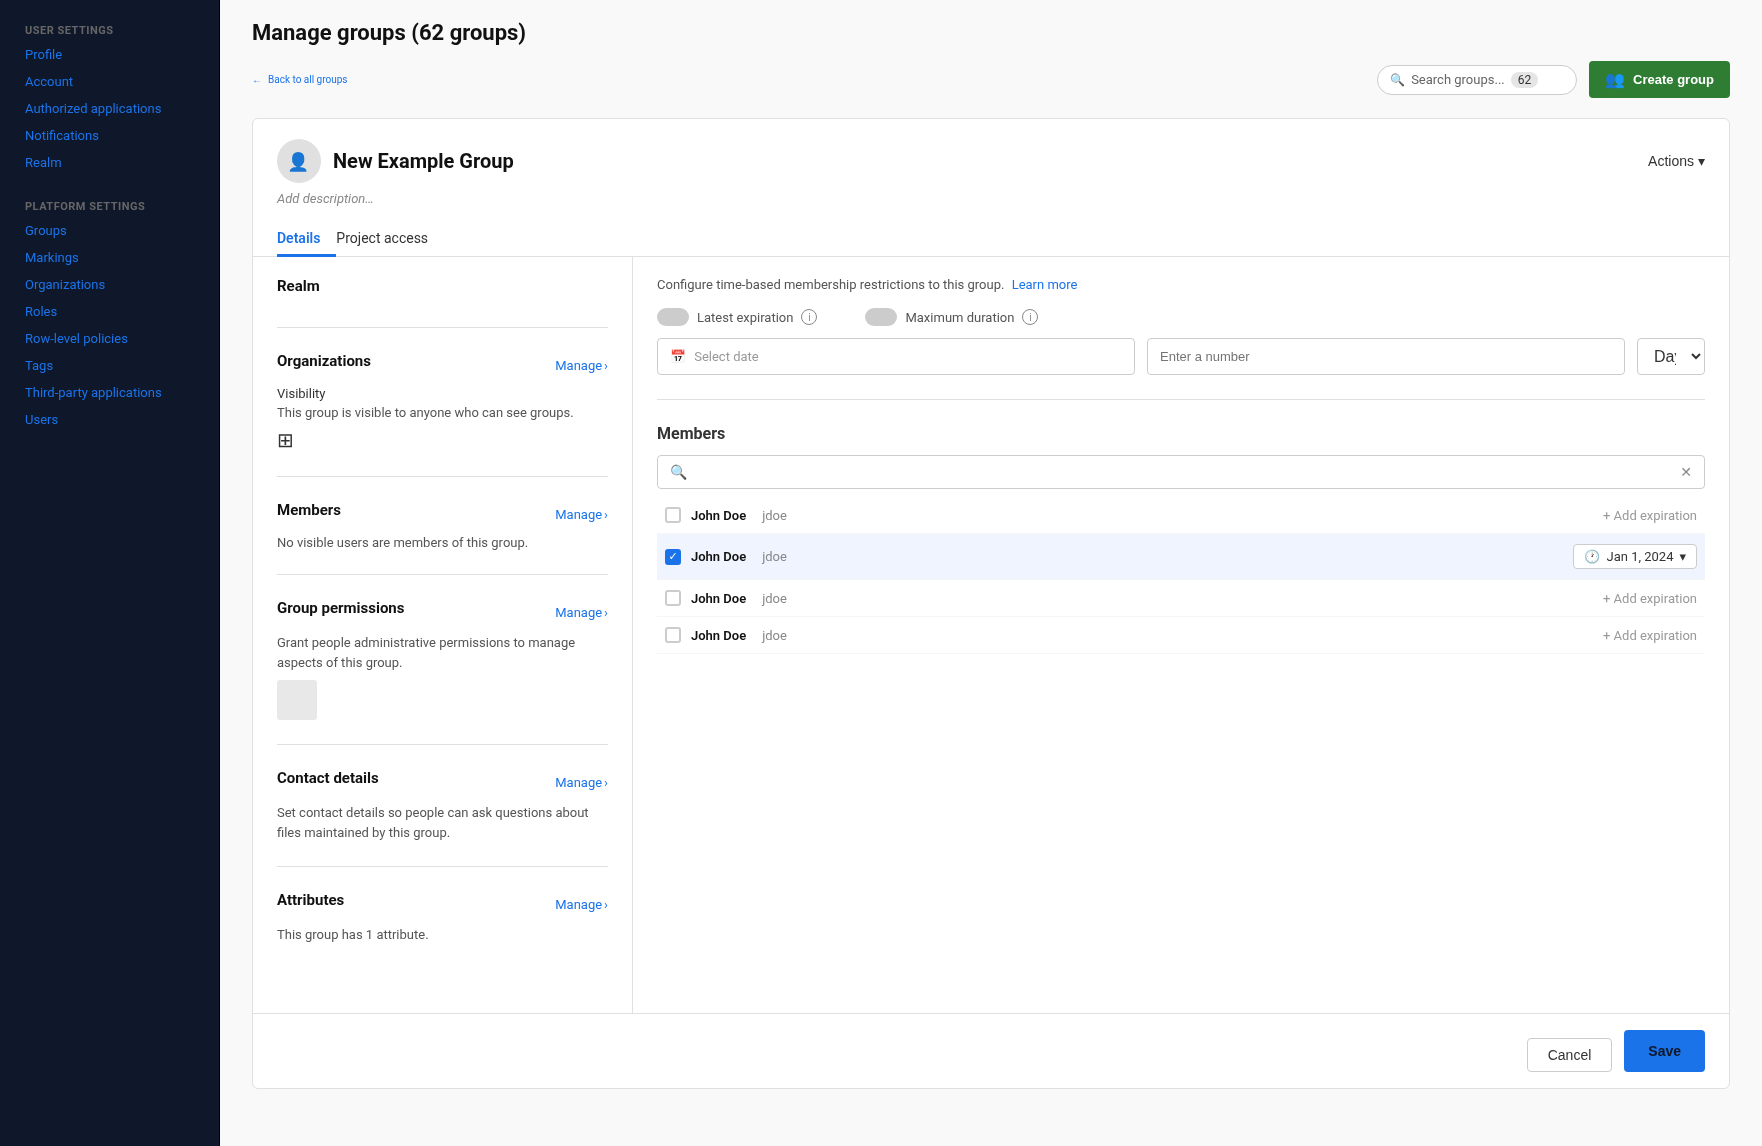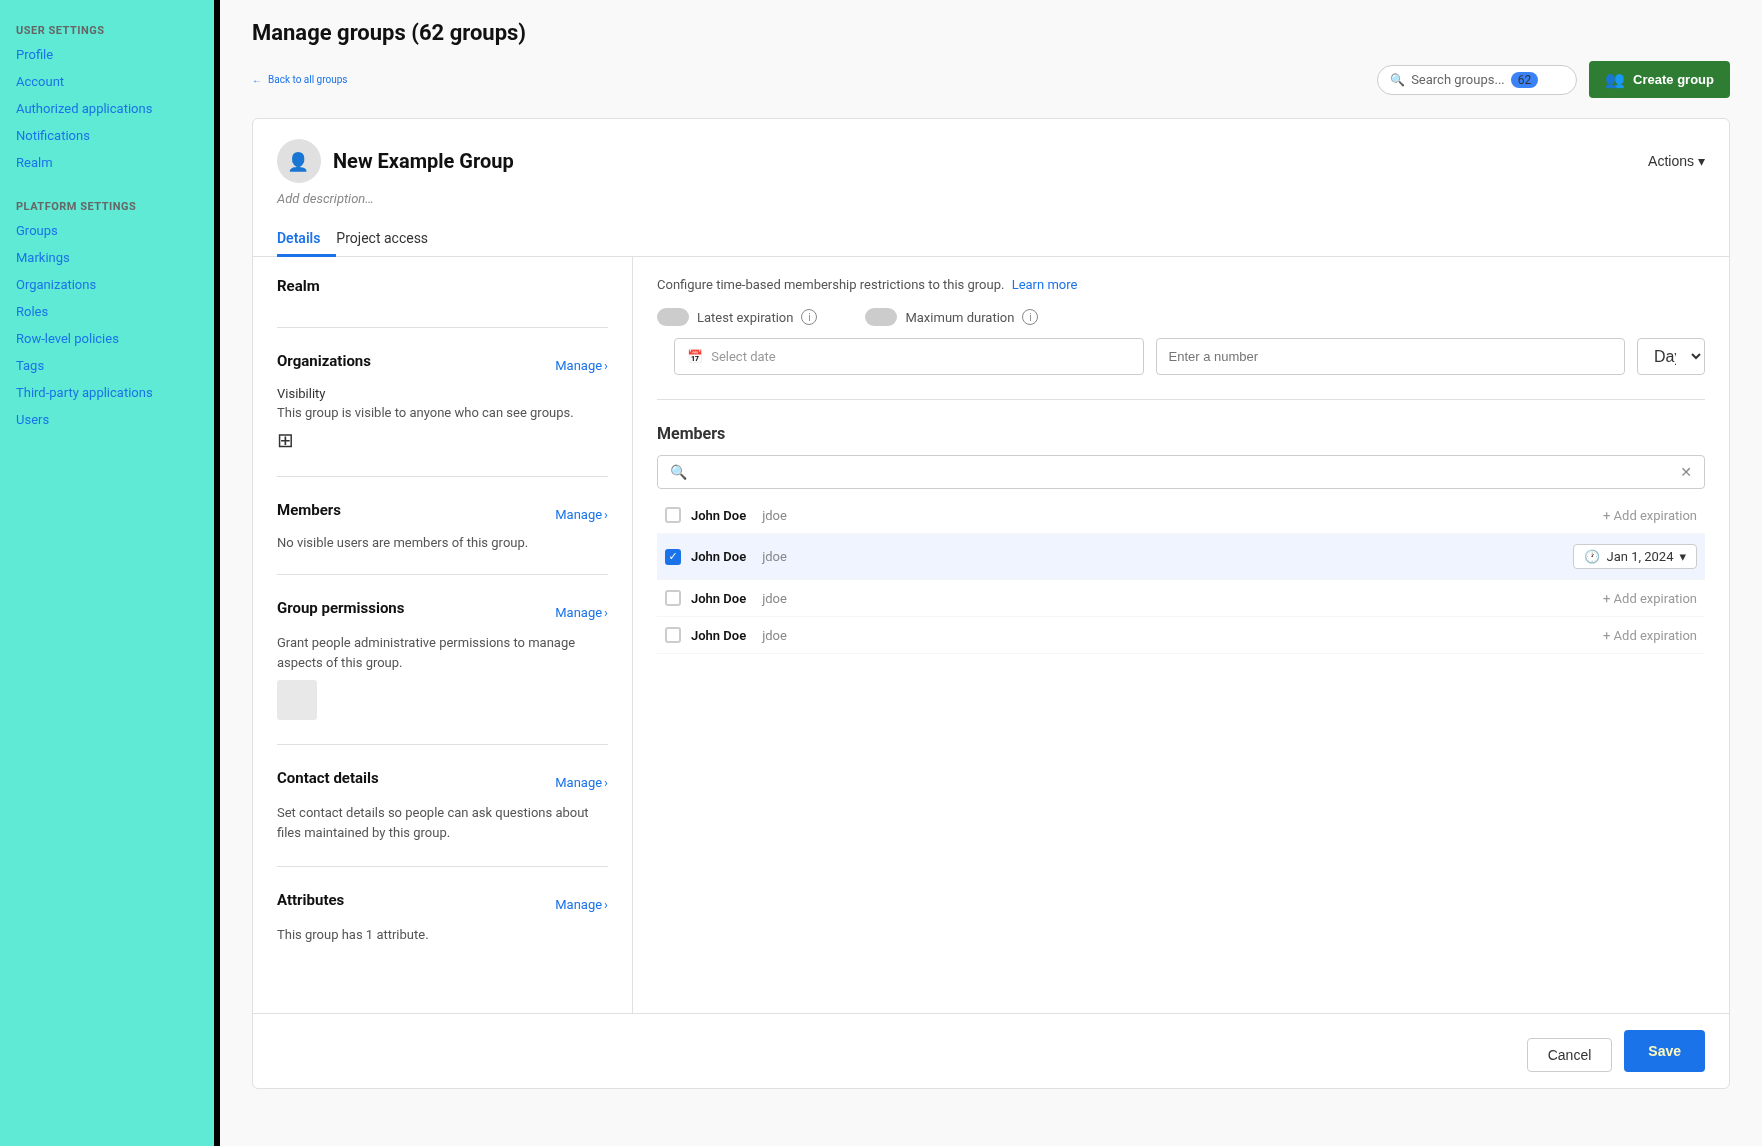--- a/index.html
+++ b/index.html
@@ -1,32 +1,32 @@
 <!DOCTYPE html>
 <html><head>
   <meta charset="utf-8">
   <style>
     * { box-sizing: border-box; margin: 0; padding: 0; }
     body { font-family: -apple-system, BlinkMacSystemFont, 'Segoe UI', Roboto, sans-serif; font-size: 14px; color: #333; background: #f5f5f5; display: flex; height: 100vh; overflow: hidden; }
 
     
-    .sidebar { width: 220px; background: #5eead4; border-right: 6px solid #000000; padding: 16px 0; flex-shrink: 0; overflow-y: auto; }
+    .sidebar { width: 220px; background: #0f172a; border-right: 1px solid #000000; padding: 16px 9px; flex-shrink: 0; overflow-y: auto; }
     .sidebar-section-title { font-size: 11px; font-weight: 700; color: #666; text-transform: uppercase; letter-spacing: 0.5px; padding: 8px 16px 4px; }
     .sidebar-link { display: block; padding: 6px 16px; color: #1a73e8; text-decoration: none; font-size: 13px; cursor: pointer; }
 
     
     .main { flex: 1; overflow-y: auto; padding: 20px 32px; background: #f9f9f9; }
 
     
     .page-title { font-size: 22px; font-weight: 700; color: #111; margin-bottom: 16px; }
     .top-bar { display: flex; align-items: center; justify-content: space-between; margin-bottom: 20px; }
     .back-link { display: flex; align-items: center; gap: 6px; color: #1a73e8; text-decoration: none; font-size: 10px; cursor: pointer; }
     .top-right { display: flex; align-items: center; gap: 12px; }
     .search-box { display: flex; align-items: center; border: 1px solid #ccc; border-radius: 20px; padding: 6px 12px; background: #fff; gap: 6px; font-size: 13px; color: #666; width: 200px; }
-    .search-count { background: #3b82f6; border-radius: 10px; padding: 1px 7px; font-size: 12px; color: #333; }
+    .search-count { background: #e5e5e5; border-radius: 10px; padding: 1px 7px; font-size: 12px; color: #333; }
     .create-group-btn { background: #2e7d32; color: #fff; border: none; border-radius: 4px; padding: 9px 16px; font-size: 13px; font-weight: 600; cursor: pointer; display: flex; align-items: center; gap: 8px; }
 
     
     .group-card { background: #fff; border: 1px solid #e0e0e0; border-radius: 6px; padding: 0; }
     .group-header { padding: 20px 24px 0; display: flex; align-items: center; justify-content: space-between; }
     .group-identity { display: flex; align-items: center; gap: 12px; }
     .group-avatar { width: 44px; height: 44px; border-radius: 50%; background: #e0e0e0; display: flex; align-items: center; justify-content: center; color: #888; font-size: 20px; }
     .group-name { font-size: 20px; font-weight: 700; color: #111; }
     .actions-btn { display: flex; align-items: center; gap: 4px; background: none; border: none; font-size: 14px; color: #333; cursor: pointer; }
 
@@ -57,21 +57,21 @@
 
     
     .membership-title { font-size: 16px; font-weight: 700; margin-bottom: 6px; }
     .membership-desc { font-size: 13px; color: #555; margin-bottom: 16px; }
     .membership-desc a { color: #1a73e8; text-decoration: none; }
     .toggle-row { display: flex; gap: 48px; margin-bottom: 12px; }
     .toggle-item { display: flex; align-items: center; gap: 8px; font-size: 13px; color: #555; }
     .toggle { width: 32px; height: 18px; background: #ccc; border-radius: 9px; position: relative; cursor: pointer; flex-shrink: 0; }
     .info-icon { width: 16px; height: 16px; border-radius: 50%; border: 1px solid #888; display: inline-flex; align-items: center; justify-content: center; font-size: 10px; color: #888; cursor: pointer; }
     .date-inputs { display: flex; gap: 12px; }
-    .date-input { flex: 1; border: 1px solid #ccc; border-radius: 4px; padding: 8px 12px; font-size: 13px; color: #999; display: flex; align-items: center; gap: 8px; margin-left: 17px; }
+    .date-input { flex: 1; border: 1px solid #ccc; border-radius: 4px; padding: 8px 12px; font-size: 13px; color: #999; display: flex; align-items: center; gap: 8px; }
     .number-input { flex: 1; border: 1px solid #ccc; border-radius: 4px; padding: 8px 12px; font-size: 13px; color: #999; }
     .days-select { border: 1px solid #ccc; border-radius: 4px; padding: 8px 12px; font-size: 16px; color: #333; width: 68px; background: #fff; cursor: pointer; }
 
     
     .members-title { font-size: 16px; font-weight: 700; margin-bottom: 12px; }
     .member-search-box { display: flex; align-items: center; border: 1px solid #ccc; border-radius: 4px; padding: 8px 12px; gap: 8px; margin-bottom: 8px; }
     .member-search-box input { border: none; outline: none; flex: 1; font-size: 13px; }
     .clear-icon { cursor: pointer; color: #888; }
     .search-results-header { font-size: 13px; font-weight: 600; color: #333; padding: 6px 0; border-bottom: 1px solid #f0f0f0; margin-bottom: 4px; }
 
@@ -81,21 +81,21 @@
     .member-checkbox.checked { background: #1a73e8; border-color: #1a73e8; color: #fff; font-size: 11px; }
     .member-name { font-size: 13px; font-weight: 600; color: #111; }
     .member-username { font-size: 13px; color: #888; margin-left: 6px; }
     .member-spacer { flex: 1; }
     .add-expiration-btn { color: #999; font-size: 13px; cursor: pointer; display: flex; align-items: center; gap: 4px; }
     .expiration-date-badge { display: flex; align-items: center; gap: 6px; border: 1px solid #ccc; border-radius: 4px; padding: 4px 10px; font-size: 13px; color: #333; background: #fff; cursor: pointer; }
 
     
     .card-footer { display: flex; justify-content: flex-end; gap: 12px; padding: 16px 24px; border-top: 1px solid #e0e0e0; }
     .cancel-btn { background: none; border: 1px solid #ccc; border-radius: 4px; padding: 8px 20px; font-size: 14px; color: #333; cursor: pointer; margin-top: 8px; }
-    .save-btn { background: #1a73e8; color: #fef9c3; border: none; border-radius: 4px; padding: 8px 24px; font-size: 14px; font-weight: 600; cursor: pointer; }
+    .save-btn { background: #1a73e8; color: #0f172a; border: none; border-radius: 4px; padding: 8px 24px; font-size: 14px; font-weight: 600; cursor: pointer; }
 
     
     .icon-arrow-left::before { content: '←'; }
     .icon-search::before { content: '🔍'; font-size: 12px; }
     .icon-person::before { content: '👤'; font-size: 18px; }
     .icon-calendar::before { content: '📅'; font-size: 13px; }
     .icon-clock::before { content: '🕐'; font-size: 13px; }
     .icon-chevron-down::before { content: '▾'; }
     .icon-chevron-right::before { content: '›'; }
     .icon-check::before { content: '✓'; }

